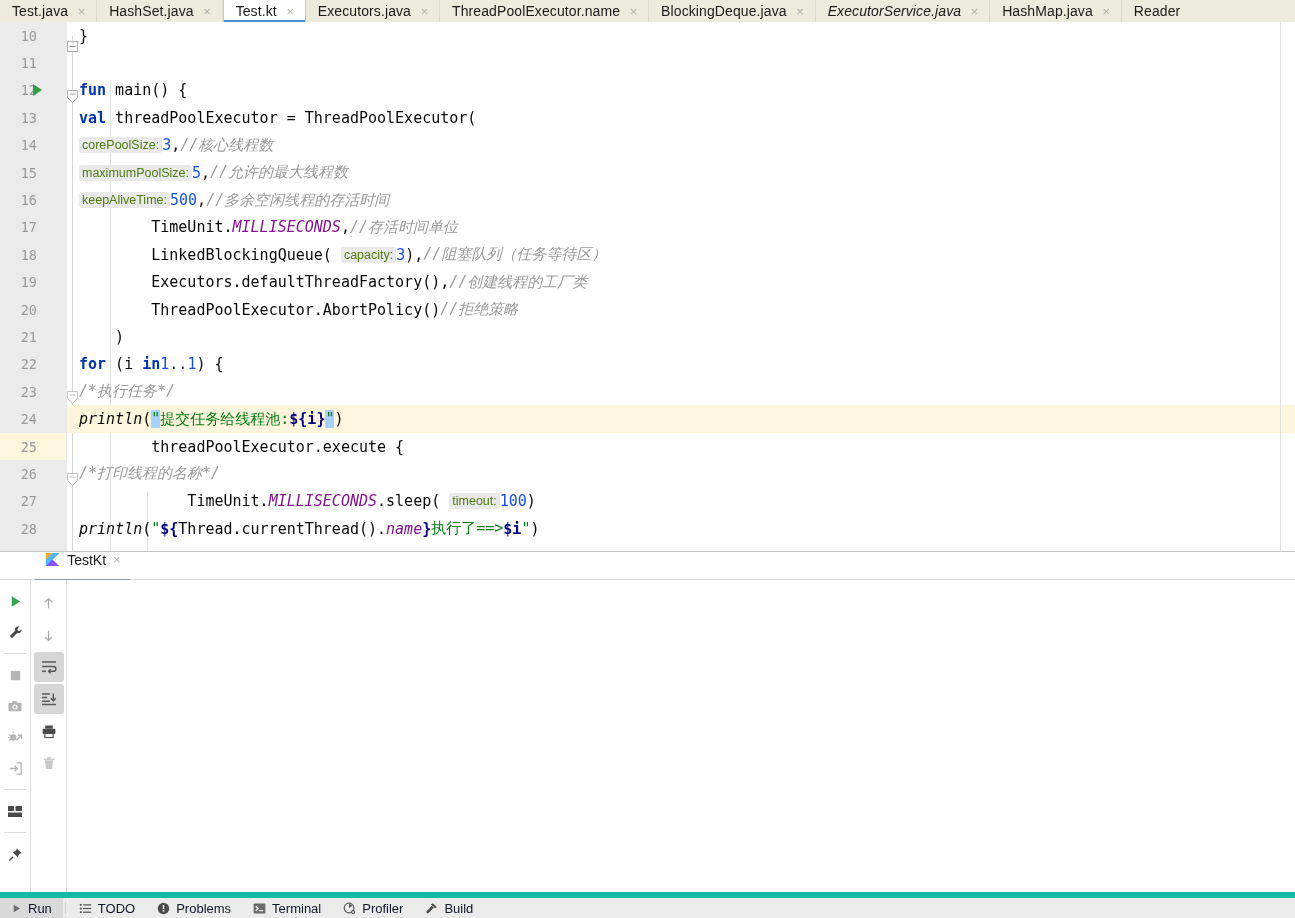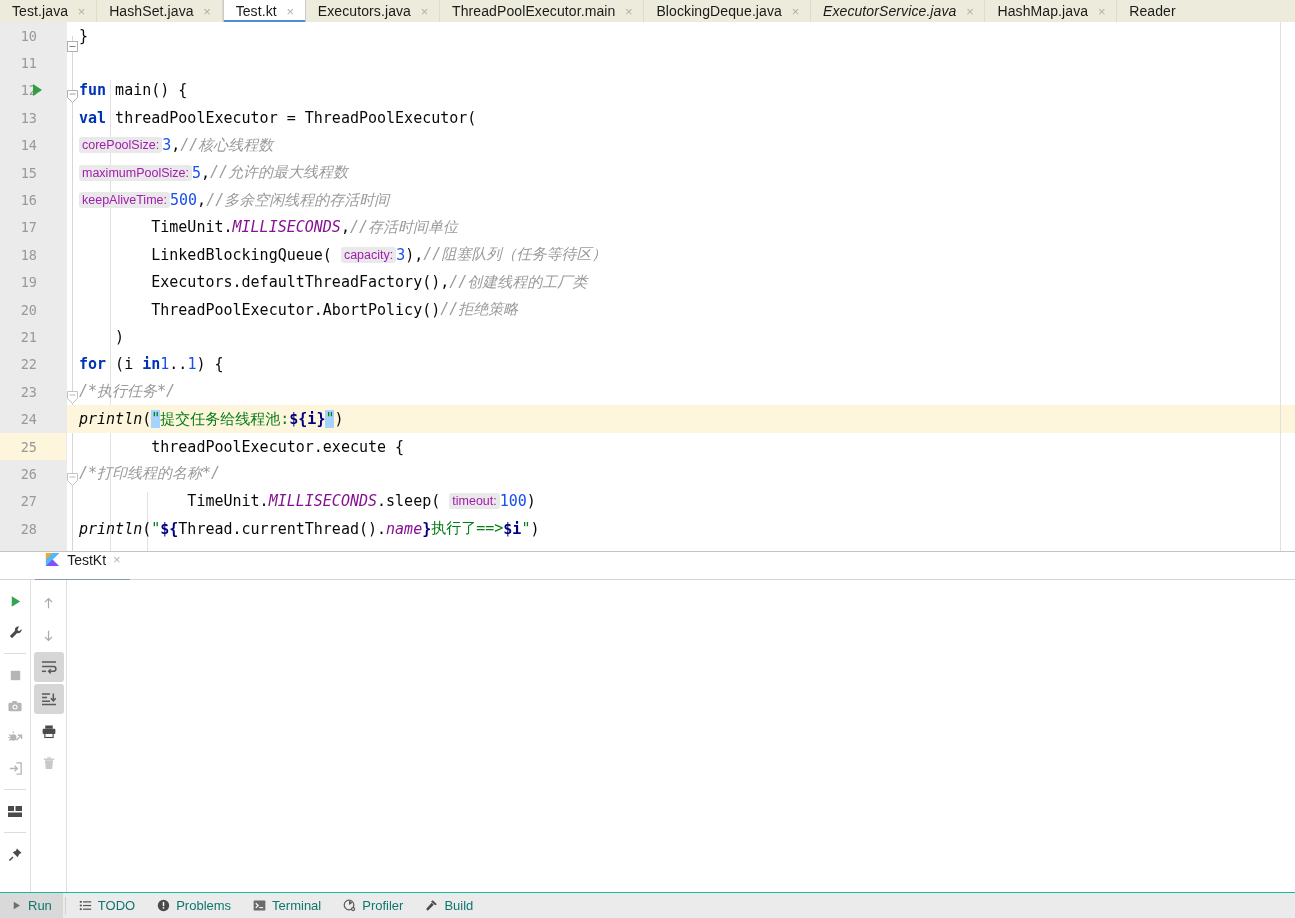--- a/index.html
+++ b/index.html
@@ -109,21 +109,21 @@
   
   .kw  { color: #0033b3; font-weight: bold; }
   .num { color: #1750eb; }
   .str { color: #067d17; }
   .cmt { color: #9a9a9a; font-style: italic; }
   .fld { color: #871094; font-style: italic; }
   .fn  { font-style: italic; color: #080808; }
   .tpl { color: #000080; font-weight: bold; }
   .sel { background: #a6d2ff; }
   .hint {
-    background: #e9e9e9; color: #a21caf;
+    background: #e9e9e9; color: #4d7c0f;
     font-family: "Liberation Sans", sans-serif;
     font-size: 12.5px;
     border-radius: 3px;
     padding: 1px 3px;
     font-style: normal;
   }
 
   .indent-guides { position: absolute; inset: 0; pointer-events: none; }
   .iguide { position: absolute; width: 1px; background: #e2e2e2; }
 
@@ -181,23 +181,23 @@
   .console {
     flex: 1 1 auto; background: #ffffff;
     font-family: "DejaVu Sans Mono", monospace; font-size: 13px;
     color: #000;
   }
 
   
   .statusbar {
     flex: 0 0 26px; height: 26px;
     background: #ebebeb;
-    border-top: 1px solid #14b8a6;
+    border-top: 6px solid #14b8a6;
     display: flex; align-items: stretch;
-    font-size: 13px; color: #0f766e;
+    font-size: 13px; color: #0f172a;
   }
   .sb-item {
     display: flex; align-items: center; gap: 6px;
     padding: 0 11px;
     white-space: nowrap;
   }
   .sb-item.sel { background: #d9d9d9; }
   .sb-sep { width: 1px; background: #d0d0d0; margin: 4px 2px; }
   .sb-icon { display: flex; align-items: center; }
 </style>
@@ -217,21 +217,21 @@
       </div>
       <div class="tab active">
         <span class="tab-label">Test.kt</span>
         <span class="tab-close">×</span>
       </div>
       <div class="tab">
         <span class="tab-label">Executors.java</span>
         <span class="tab-close">×</span>
       </div>
       <div class="tab">
-        <span class="tab-label">ThreadPoolExecutor.main</span>
+        <span class="tab-label">ThreadPoolExecutor.name</span>
         <span class="tab-close">×</span>
       </div>
       <div class="tab">
         <span class="tab-label">BlockingDeque.java</span>
         <span class="tab-close">×</span>
       </div>
       <div class="tab italic">
         <span class="tab-label">ExecutorService.java</span>
         <span class="tab-close">×</span>
       </div>

